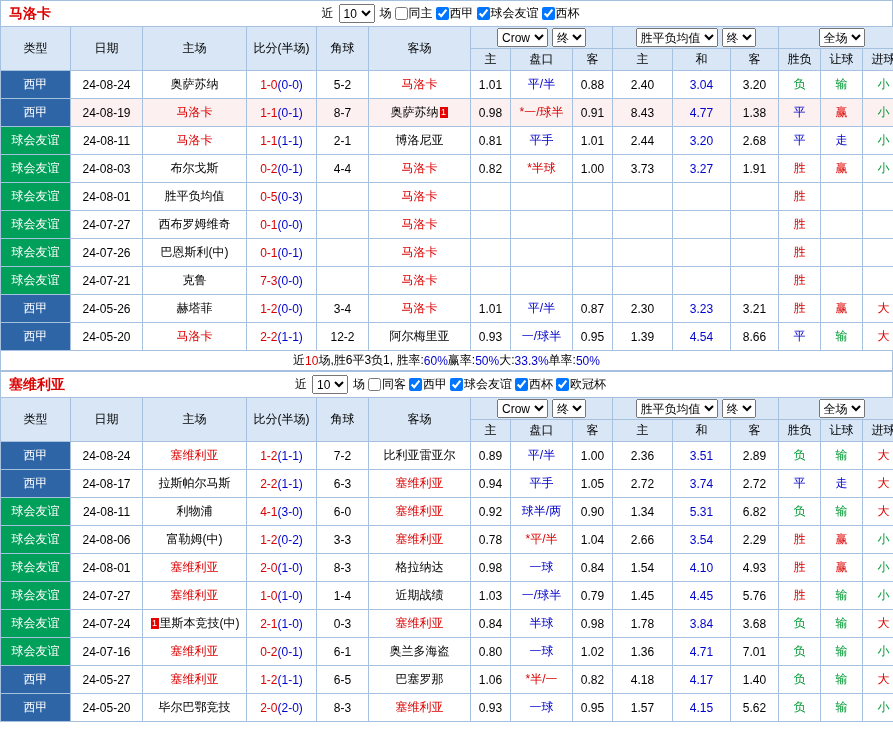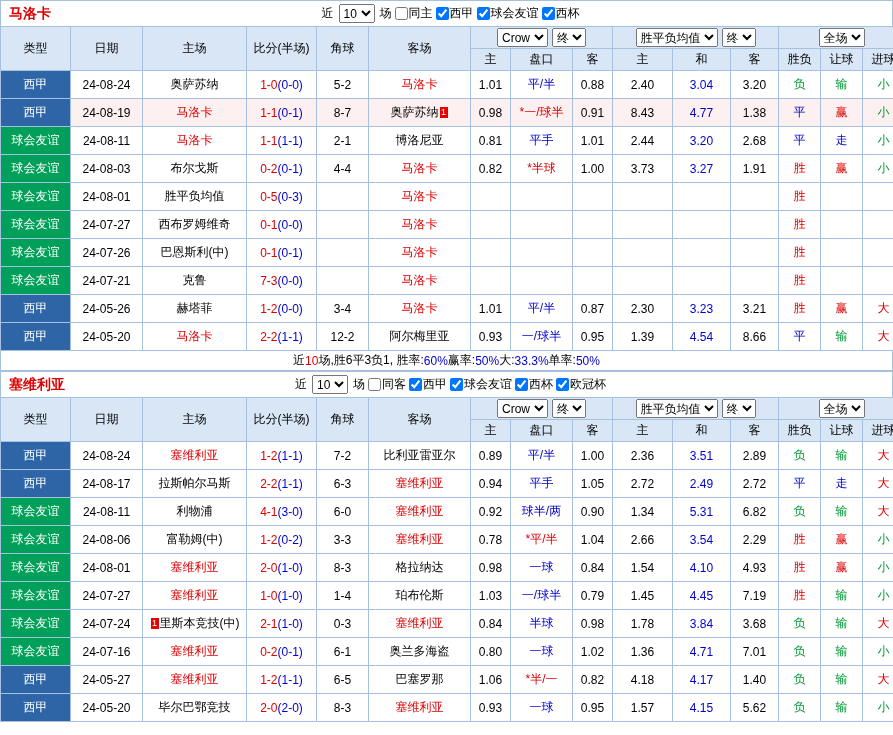--- a/index.html
+++ b/index.html
@@ -392,21 +392,21 @@
               <td class="type" style="background: rgb(46, 101, 167);">西甲</td>
               <td class="date">24-08-17</td>
               <td class="teamcell"><span class="team">拉斯帕尔马斯</span></td>
               <td class="score"><span class="score-full">2-2</span><span class="score-half">(1-1)</span></td>
               <td class="corner">6-3</td>
               <td class="teamcell"><span class="team focus">塞维利亚</span></td>
               <td class="odds">0.94</td>
               <td class="handicap">平手</td>
               <td class="odds">1.05</td>
               <td class="avg">2.72</td>
-              <td class="avg mid">2.49</td>
+              <td class="avg mid">3.74</td>
               <td class="avg">2.72</td>
               <td class="res" style="color: rgb(0, 0, 204);">平</td>
               <td class="res" style="color: rgb(0, 0, 204);">走</td>
               <td class="res" style="color: rgb(221, 0, 0);">大</td>
             </tr>
             <tr>
               <td class="type" style="background: rgb(0, 160, 90);">球会友谊</td>
               <td class="date">24-08-11</td>
               <td class="teamcell"><span class="team">利物浦</span></td>
               <td class="score"><span class="score-full">4-1</span><span class="score-half">(3-0)</span></td>
@@ -455,27 +455,27 @@
               <td class="res" style="color: rgb(221, 0, 0);">胜</td>
               <td class="res" style="color: rgb(221, 0, 0);">赢</td>
               <td class="res" style="color: rgb(0, 153, 51);">小</td>
             </tr>
             <tr>
               <td class="type" style="background: rgb(0, 160, 90);">球会友谊</td>
               <td class="date">24-07-27</td>
               <td class="teamcell"><span class="team focus">塞维利亚</span></td>
               <td class="score"><span class="score-full">1-0</span><span class="score-half">(1-0)</span></td>
               <td class="corner">1-4</td>
-              <td class="teamcell"><span class="team">珀布伦斯</span></td>
+              <td class="teamcell"><span class="team">近期战绩</span></td>
               <td class="odds">1.03</td>
               <td class="handicap">一/球半</td>
               <td class="odds">0.79</td>
               <td class="avg">1.45</td>
               <td class="avg mid">4.45</td>
-              <td class="avg">7.19</td>
+              <td class="avg">5.76</td>
               <td class="res" style="color: rgb(221, 0, 0);">胜</td>
               <td class="res" style="color: rgb(0, 153, 51);">输</td>
               <td class="res" style="color: rgb(0, 153, 51);">小</td>
             </tr>
             <tr>
               <td class="type" style="background: rgb(0, 160, 90);">球会友谊</td>
               <td class="date">24-07-24</td>
               <td class="teamcell"><span class="card">1</span><span class="team">里斯本竞技(中)</span></td>
               <td class="score"><span class="score-full">2-1</span><span class="score-half">(1-0)</span></td>
               <td class="corner">0-3</td>

